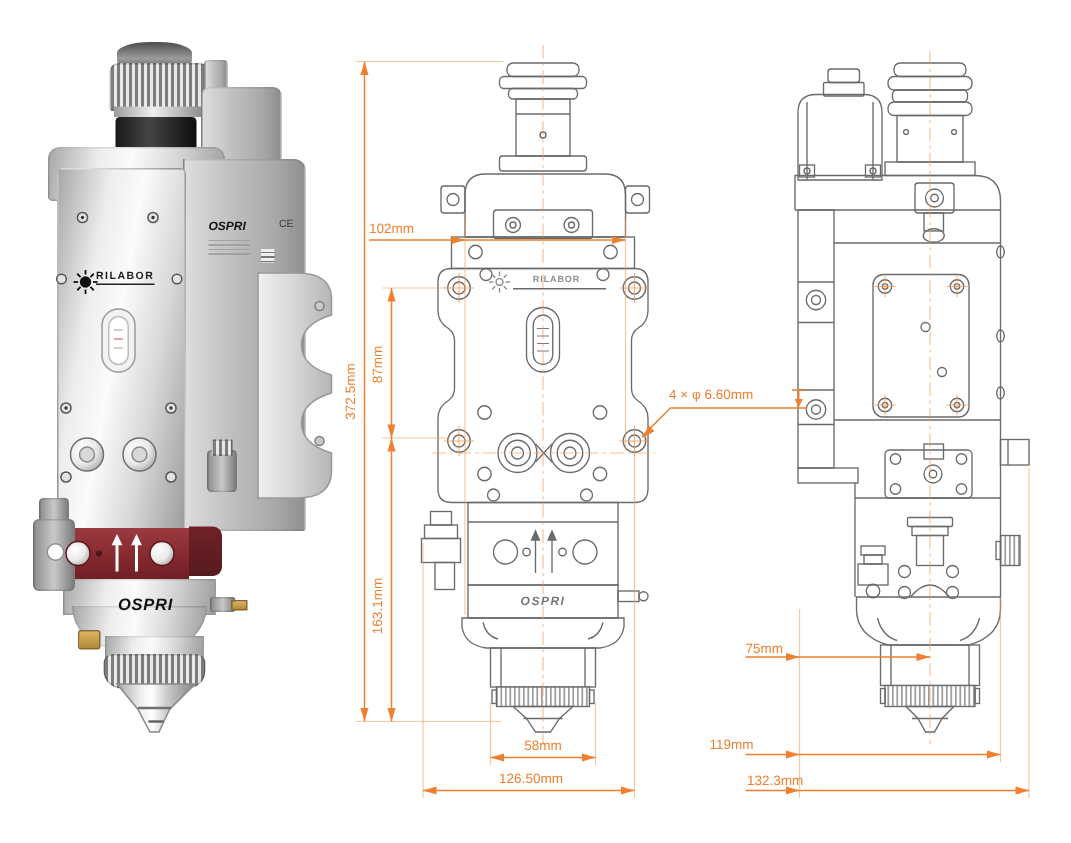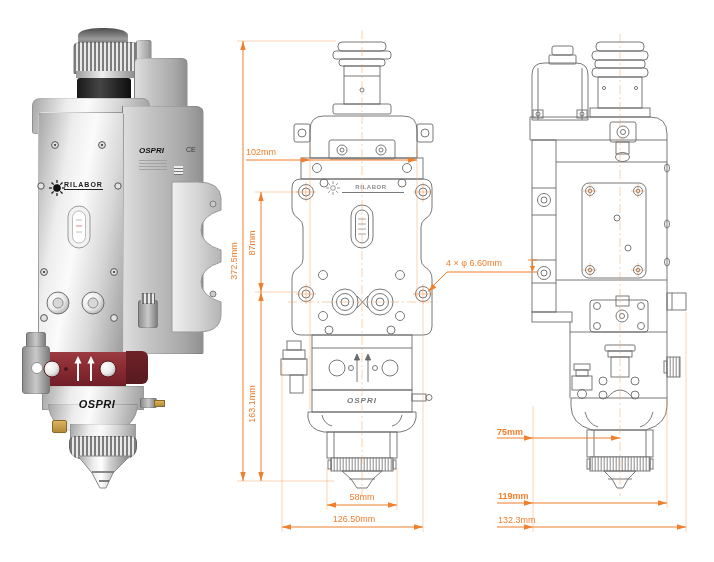--- a/index.html
+++ b/index.html
@@ -447,16 +447,16 @@
   <div class="dlb clb" style="left:362px;top:493px;text-align:center;">58mm</div>
   <div class="dlb clb" style="left:354px;top:515px;">126.50mm</div>
   <div class="dlb callout" style="left:446px;top:259px;gap:25px;">
     <span>4 × φ 6.60mm</span>
     <svg width="11" height="13" viewBox="0 0 11 13" style="display:block;">
       <path d="M1,1 H10 M5.5,1 V8" stroke="#F07F2E" fill="none" stroke-width="1"></path>
       <path d="M5.5,12.5 L2.8,7 H8.2 Z" fill="#F07F2E"></path>
     </svg>
   </div>
 
-  <div class="dlb" style="left:497px;top:428px;font-weight:bold;">75mm</div>
-  <div class="dlb" style="left:498px;top:492px;font-weight:bold;">119mm</div>
+  <div class="dlb" style="left:497px;top:428px;">75mm</div>
+  <div class="dlb" style="left:473px;top:492px;">119mm</div>
   <div class="dlb" style="left:498px;top:516px;">132.3mm</div>
 </div>
 
 </body></html>

